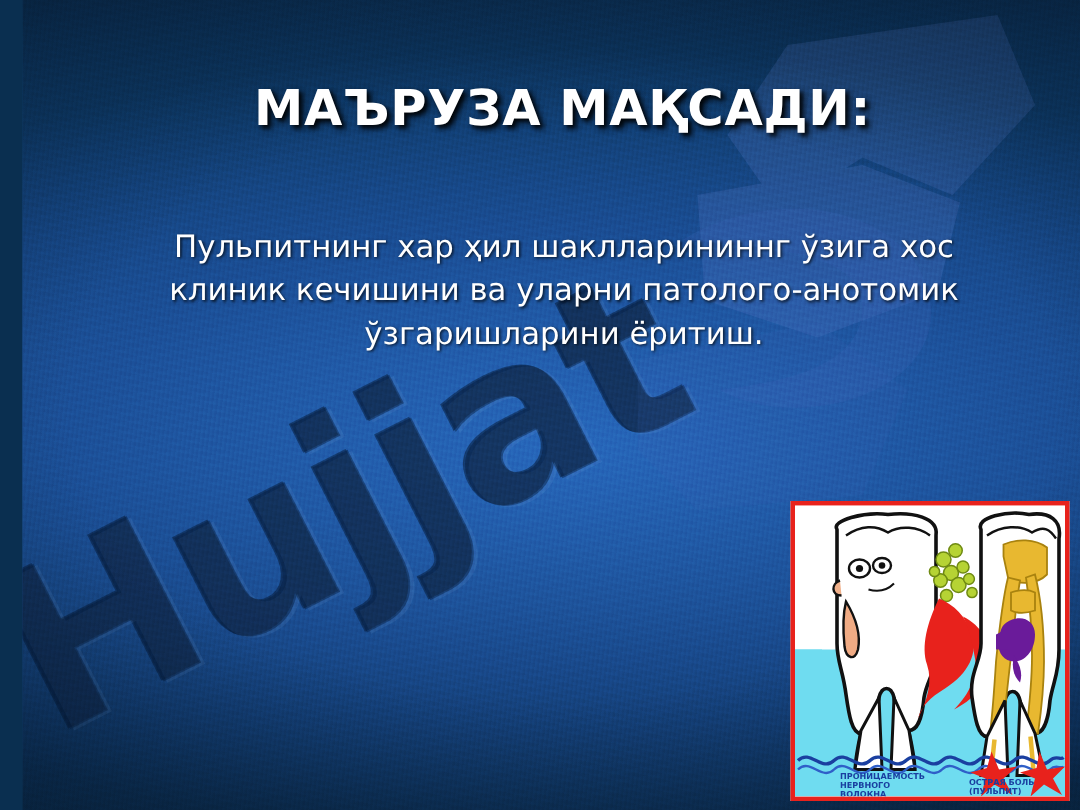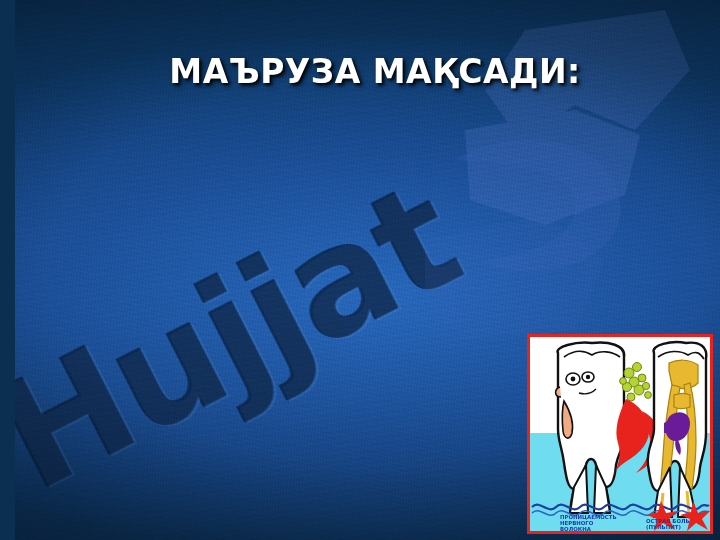--- a/index.html
+++ b/index.html
@@ -82,20 +82,21 @@
     <g fill="#3f62b8" opacity="0.22">
       <polygon points="0,230 120,205 180,250 150,320 40,330 0,290"></polygon>
     </g>
   </svg>
 
   <div class="tex"></div>
   <div class="vig"></div>
 
   <div class="title">МАЪРУЗА МАҚСАДИ:</div>
 
+  <div class="body-text">Пульпитнинг хар ҳил шаклларининнг ўзига хос клиник кечишини ва уларни патолого-анотомик ўзгаришларини ёритиш.</div>
 
   <div class="pic">
     <svg viewBox="0 0 180 194" aria-hidden="true">
 
       <rect x="0" y="0" width="180" height="194" fill="#ffffff"></rect>
 
       <rect x="0" y="96" width="180" height="98" fill="#6fdcf0"></rect>
       <rect x="0" y="96" width="18" height="98" fill="#6fdcf0"></rect>
 
       <g>

